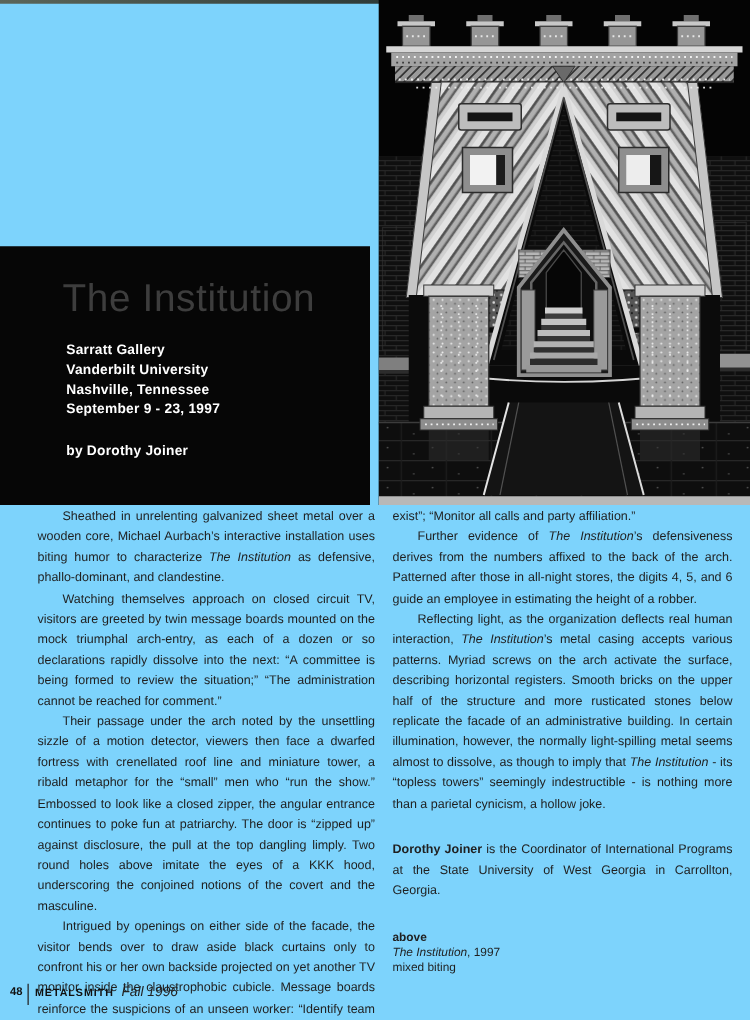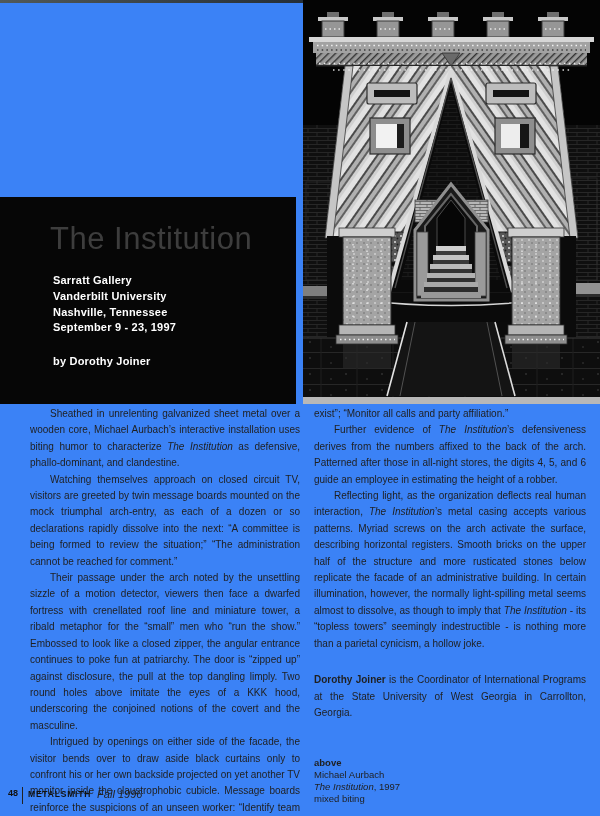--- a/index.html
+++ b/index.html
@@ -1,38 +1,38 @@
 <!DOCTYPE html>
 <html><head>
 <meta charset="utf-8">
 <style>
   html,body{margin:0;padding:0;}
   body{width:600px;height:816px;background:#ffffff;font-family:"Liberation Sans",sans-serif;position:relative;overflow:hidden;}
-  .page{position:absolute;inset:0;background:#3b82f6;}
+  .page{position:absolute;inset:0;background:#7dd3fc;}
   .top-edge{position:absolute;top:0;left:0;width:600px;height:3px;background:linear-gradient(90deg,#55523d,#1c1b12 55%,#2a2920);opacity:.85;}
 
   
   .title-panel{position:absolute;left:0;top:197px;width:296px;height:207px;background:#060606;color:#ffffff;}
   .exh-title{margin:0;position:absolute;left:50px;top:24px;font-size:31px;font-weight:normal;color:#3d3d3d;letter-spacing:.5px;white-space:nowrap;}
   .venue{position:absolute;left:53px;top:76px;font-size:11px;font-weight:bold;line-height:15.8px;letter-spacing:.2px;}
   .byline{position:absolute;left:53px;top:158px;font-size:11px;font-weight:bold;letter-spacing:.2px;}
 
   
   .artwork-photo{position:absolute;left:303px;top:0;width:297px;height:404px;margin:0;background:#050505;}
   .artwork-photo svg{display:block;width:297px;height:404px;}
 
   
   .article{position:absolute;left:30px;top:406px;width:556px;}
   .col{position:absolute;top:0;font-size:10px;line-height:16.4px;text-align:justify;color:#1f1f1f;}
   .col1{left:0;width:270px;}
   .col2{left:284px;width:272px;}
   p.para{margin:0;}
   p.para.indent{text-indent:20px;}
   p.para.gap{margin-top:20px;}
-  .caption{margin-top:36px;}
+  .caption{margin-top:24px;}
   .caption p.para{font-size:9.5px;line-height:12px;text-align:left;text-indent:0;}
 
   
   .footer{position:absolute;left:8px;top:787px;display:flex;align-items:flex-start;}
   .pageno{font-weight:bold;font-size:9px;color:#111;padding-top:1px;}
   .footer-rule{width:1px;height:17px;background:#222;margin:0 5px 0 4px;}
   .mag{font-weight:bold;font-size:8.5px;letter-spacing:.8px;color:#111;padding-top:2px;}
   .issue{font-family:Liberation Sans, sans-serif;font-style:italic;font-size:11px;color:#222;margin-left:6px;padding-top:1px;}
 </style>
 </head>
@@ -278,21 +278,20 @@
       </div>
     <div class="col col2">
       <div>
           <p class="para"><span>exist”; “Monitor all calls and party affiliation.”</span></p>
           <p class="para indent"><span>Further evidence of </span><span style="font-style: italic;">The Institution</span><span>’s defensiveness derives from the numbers affixed to the back of the arch. Patterned after those in all-night stores, the digits 4, 5, and 6 guide an employee in estimating the height of a robber.</span></p>
           <p class="para indent"><span>Reflecting light, as the organization deflects real human interaction, </span><span style="font-style: italic;">The Institution</span><span>’s metal casing accepts various patterns. Myriad screws on the arch activate the surface, describing horizontal registers. Smooth bricks on the upper half of the structure and more rusticated stones below replicate the facade of an administrative building. In certain illumination, however, the normally light-spilling metal seems almost to dissolve, as though to imply that </span><span style="font-style: italic;">The Institution</span><span> - its “topless towers” seemingly indestructible - is nothing more than a parietal cynicism, a hollow joke.</span></p>
           <p class="para gap"><span style="font-weight: bold;">Dorothy Joiner</span><span> is the Coordinator of International Programs at the State University of West Georgia in Carrollton, Georgia.</span></p>
         </div>
       <div class="caption">
           <p class="para"><span style="font-weight: bold;">above</span></p>
-          <p class="para"><span>Michael Aurbach</span></p>
           <p class="para"><span style="font-style: italic;">The Institution</span><span>, 1997</span></p>
           <p class="para"><span>mixed biting</span></p>
         </div>
     </div>
   </main>
 
   <div class="footer">
     <span class="pageno">48</span>
     <span class="footer-rule"></span>
     <span class="mag">METALSMITH</span>

